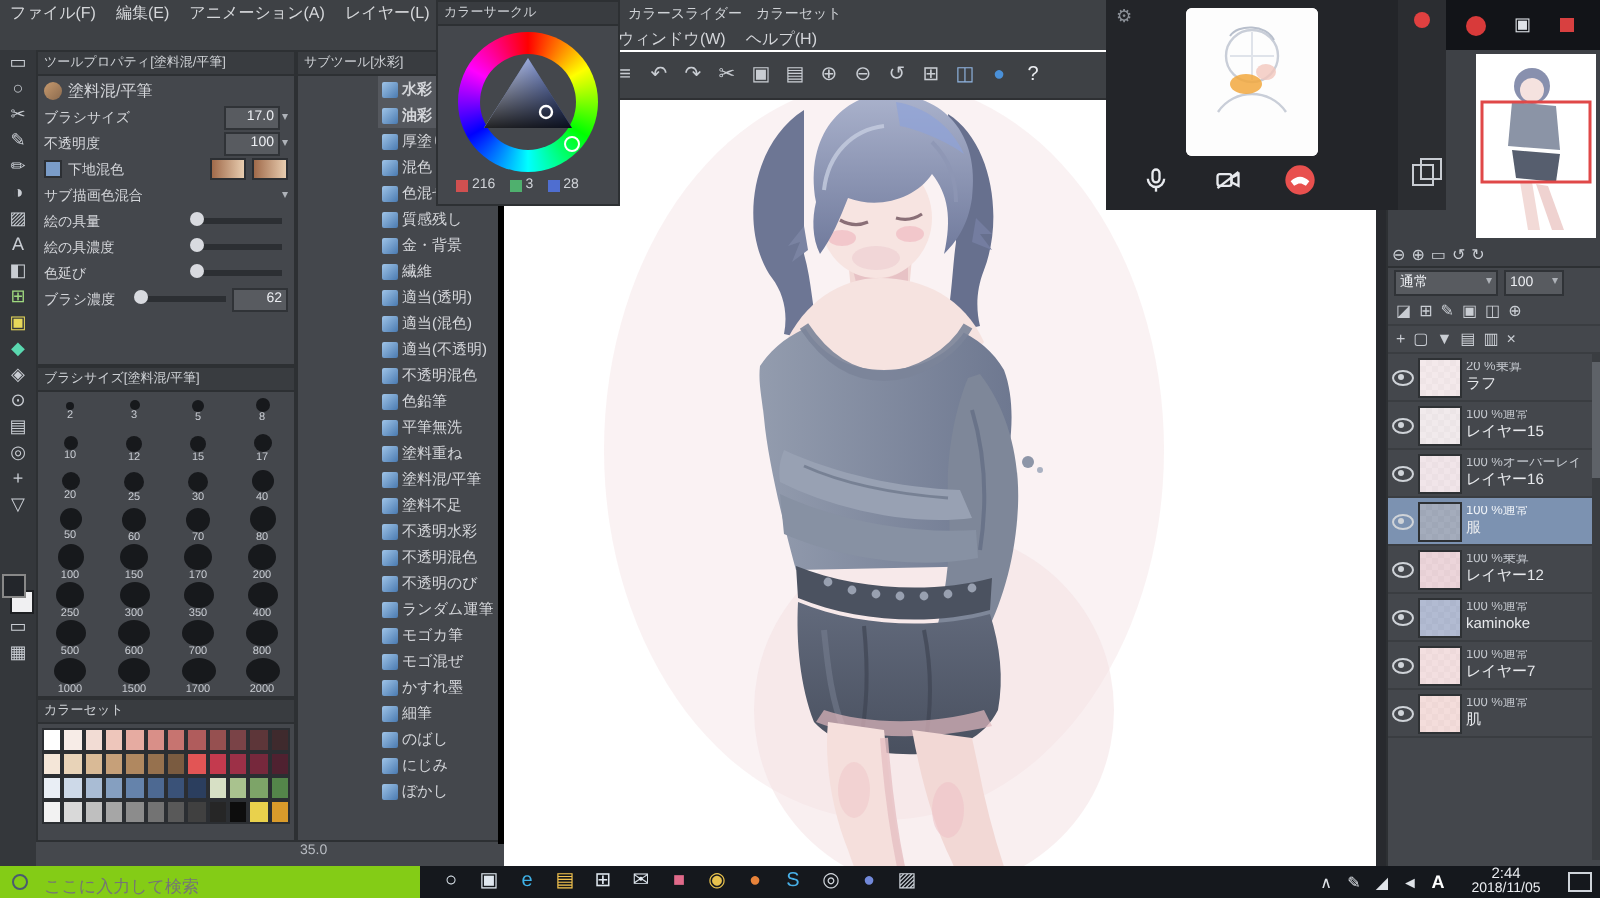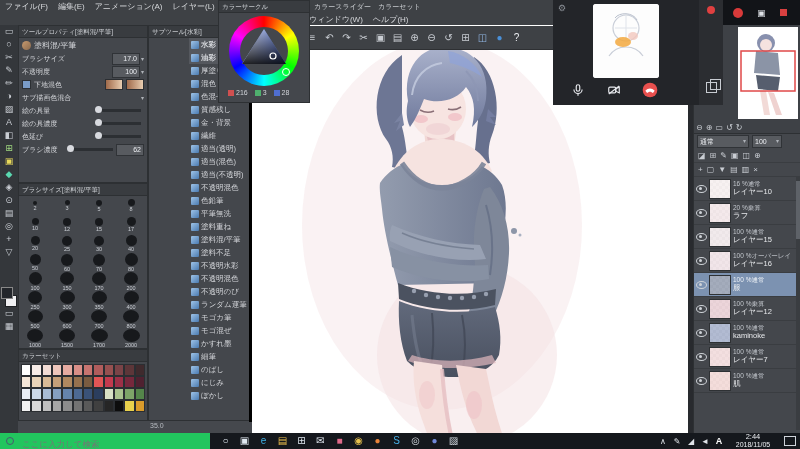--- a/index.html
+++ b/index.html
@@ -114,21 +114,21 @@
   .ov-reddot{position:absolute;right:8px;top:6px;width:8px;height:8px;border-radius:50%;background:#e04040;}
   .sq-icon{position:absolute;right:6px;top:82px;width:9px;height:9px;border:1.2px solid #c8ccd2;}
   .sq-icon::after{content:"";position:absolute;left:3px;top:-4px;width:9px;height:9px;border:1.2px solid #c8ccd2;}
   
   .corner{left:723px;top:0;width:77px;height:25px;background:#121418;z-index:6;display:flex;align-items:center;gap:14px;padding-left:10px;box-sizing:border-box;}
   .rdot{width:10px;height:10px;border-radius:50%;background:#d83a3a;}
   .rsq{width:7px;height:7px;background:#d84040;}
   .wico{font-size:9px;color:#dfe3e8;}
   
   .taskbar{left:0;top:433px;width:800px;height:16px;background:#15181d;z-index:10;display:flex;align-items:center;}
-  .search{position:relative;width:210px;height:16px;background:#22c55e;flex:0 0 auto;}
+  .search{position:relative;width:210px;height:16px;background:#84cc16;flex:0 0 auto;}
   .search input{border:none;outline:none;width:100%;height:100%;box-sizing:border-box;background:transparent;
     font-size:8.5px;padding-left:22px;color:#3a3d42;font-family:inherit;}
   .s-ring{position:absolute;left:6px;top:3.5px;width:8px;height:8px;border:1.5px solid #4a5a70;border-radius:50%;box-sizing:border-box;}
   .apps{display:flex;margin-left:6px;}
   .tb-app{width:19px;height:16px;text-align:center;line-height:16px;font-size:10px;}
   .tray{margin-left:auto;display:flex;align-items:center;}
   .tray-ico{width:14px;text-align:center;font-size:8px;color:#dfe3e8;}
   .ime{width:14px;text-align:center;font-size:9px;color:#fff;font-weight:bold;}
   .clock{width:54px;text-align:center;line-height:1.05;color:#eceef2;}
   .clock .t{font-size:7.5px;}
@@ -907,30 +907,20 @@
     <span>+</span>
         <span>▢</span>
         <span>▼</span>
         <span>▤</span>
         <span>▥</span>
         <span>×</span>
       </div>
     <div class="lay-list">
       <div>
 
-          <div class="layer-row">
-            <span class="eye"></span>
-            <span class="thumb">
-              <span class="tint" style="background: rgb(246, 239, 240);"></span>
-            </span>
-            <span class="ltxt">
-              <span class="lmeta">16 %通常</span>
-              <span class="lname">レイヤー10</span>
-            </span>
-          </div>
 
           <div class="layer-row">
             <span class="eye"></span>
             <span class="thumb">
               <span class="tint" style="background: rgb(243, 231, 233);"></span>
             </span>
             <span class="ltxt">
               <span class="lmeta">20 %乗算</span>
               <span class="lname">ラフ</span>
             </span>

